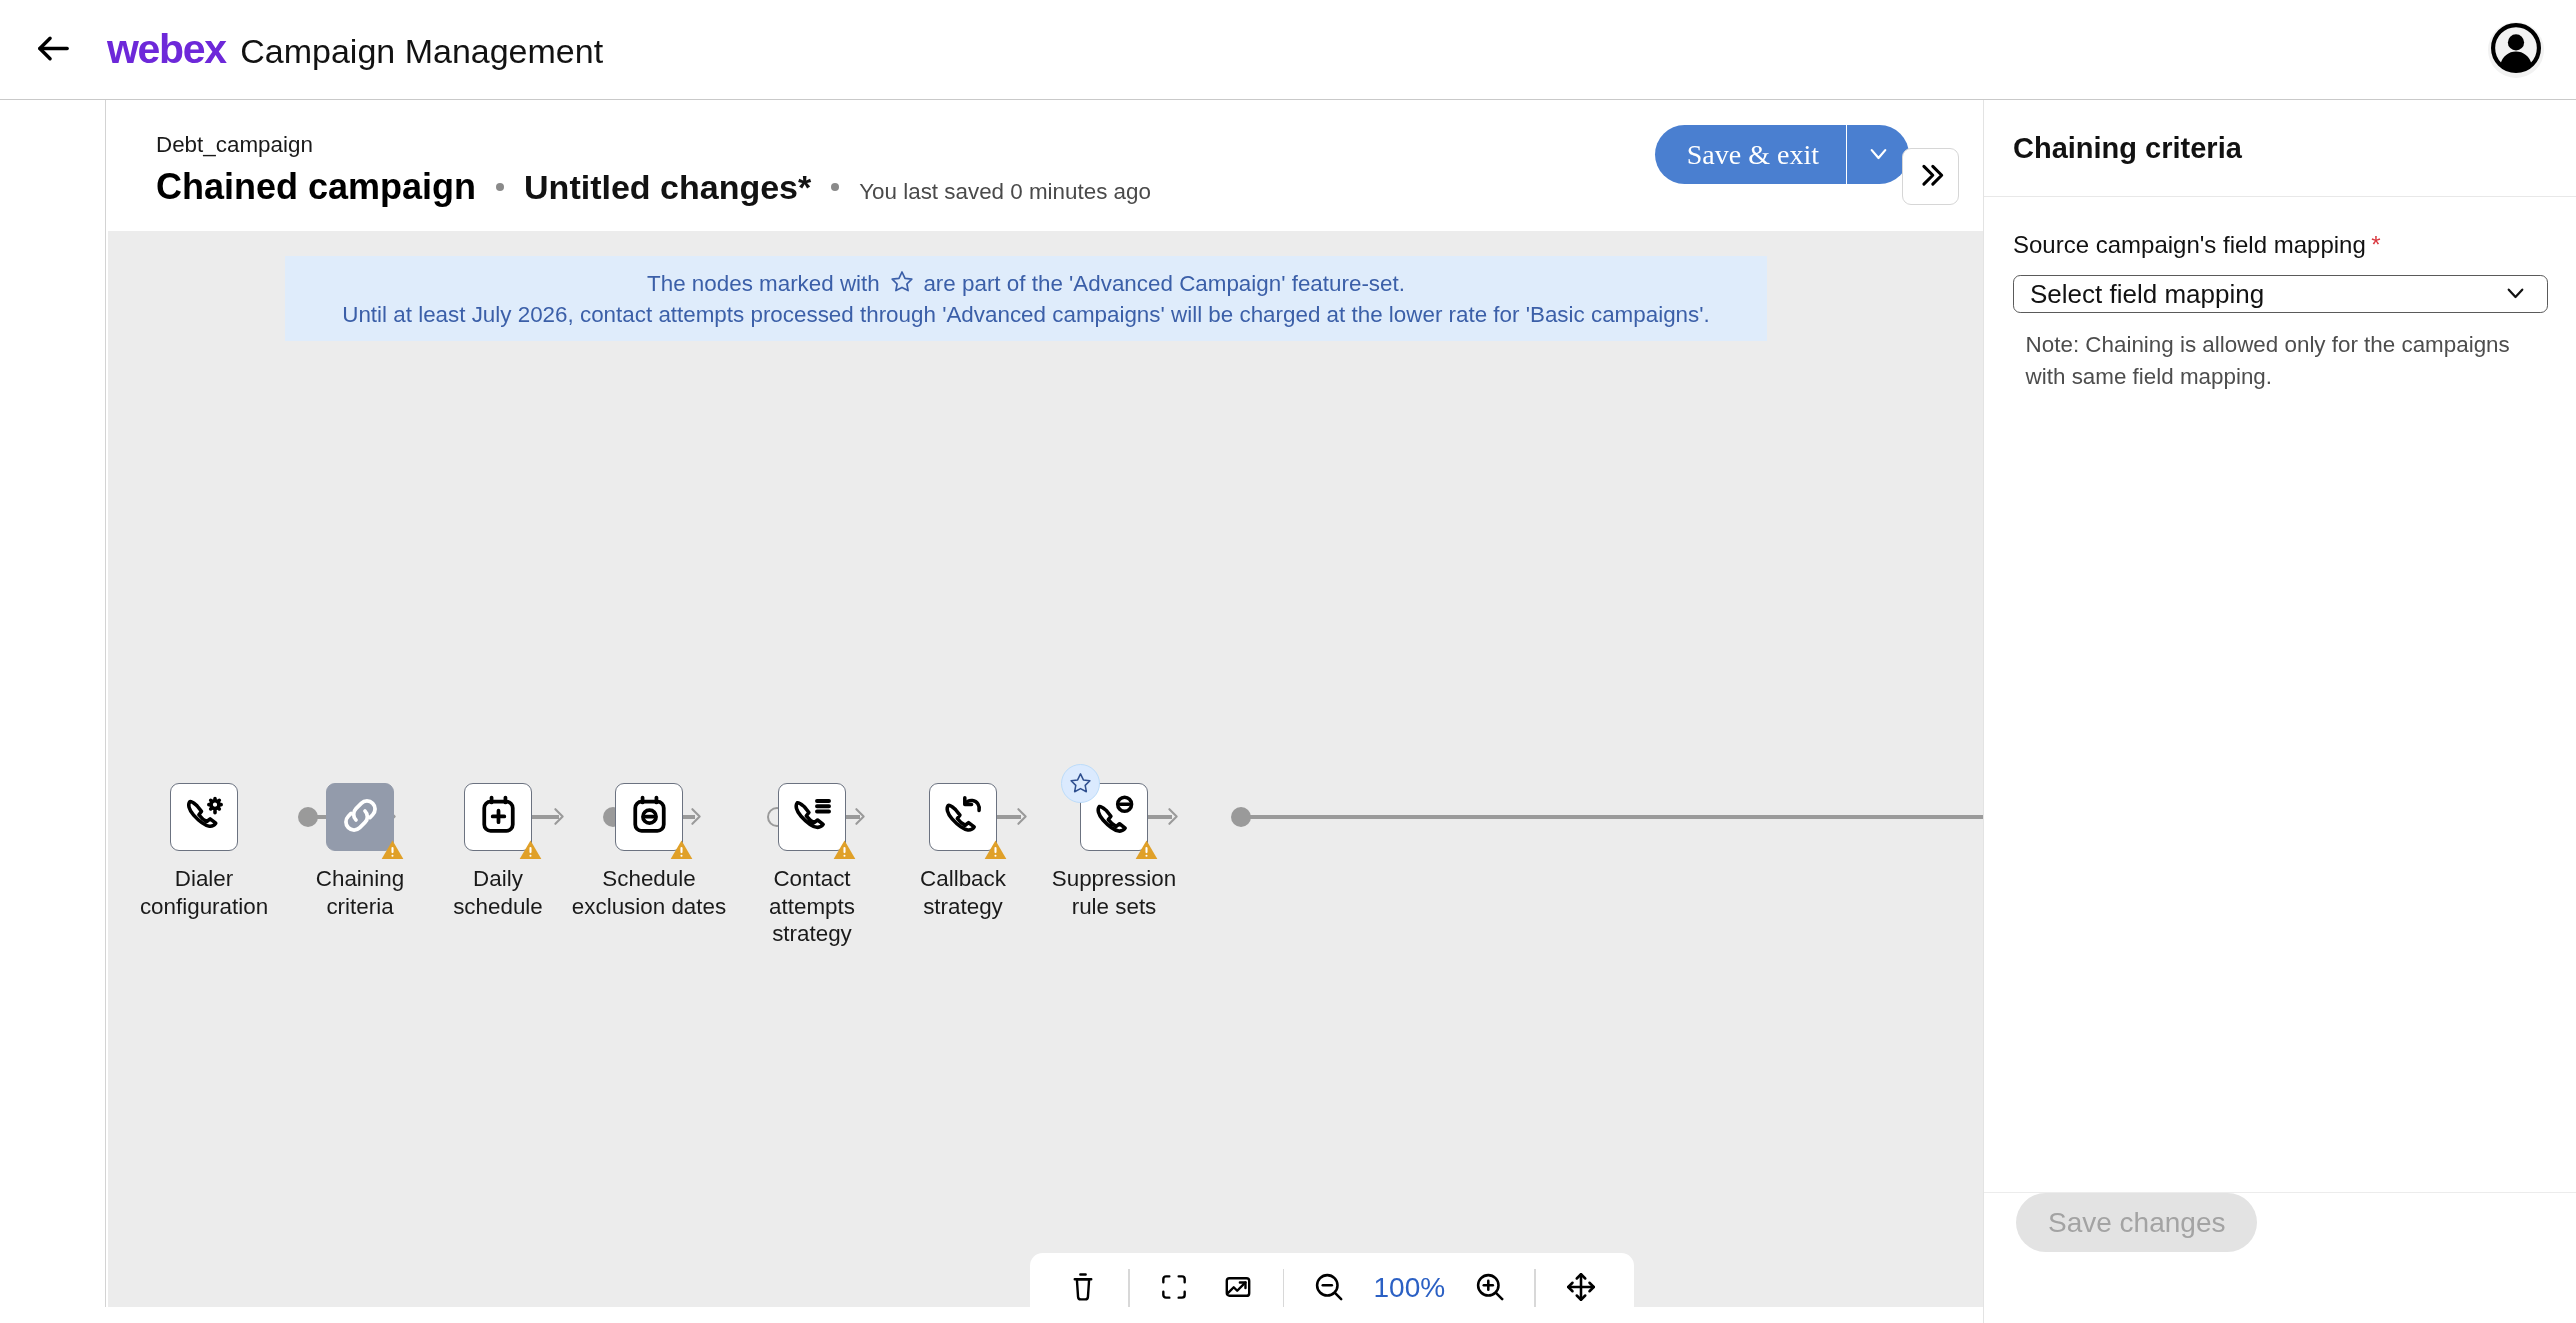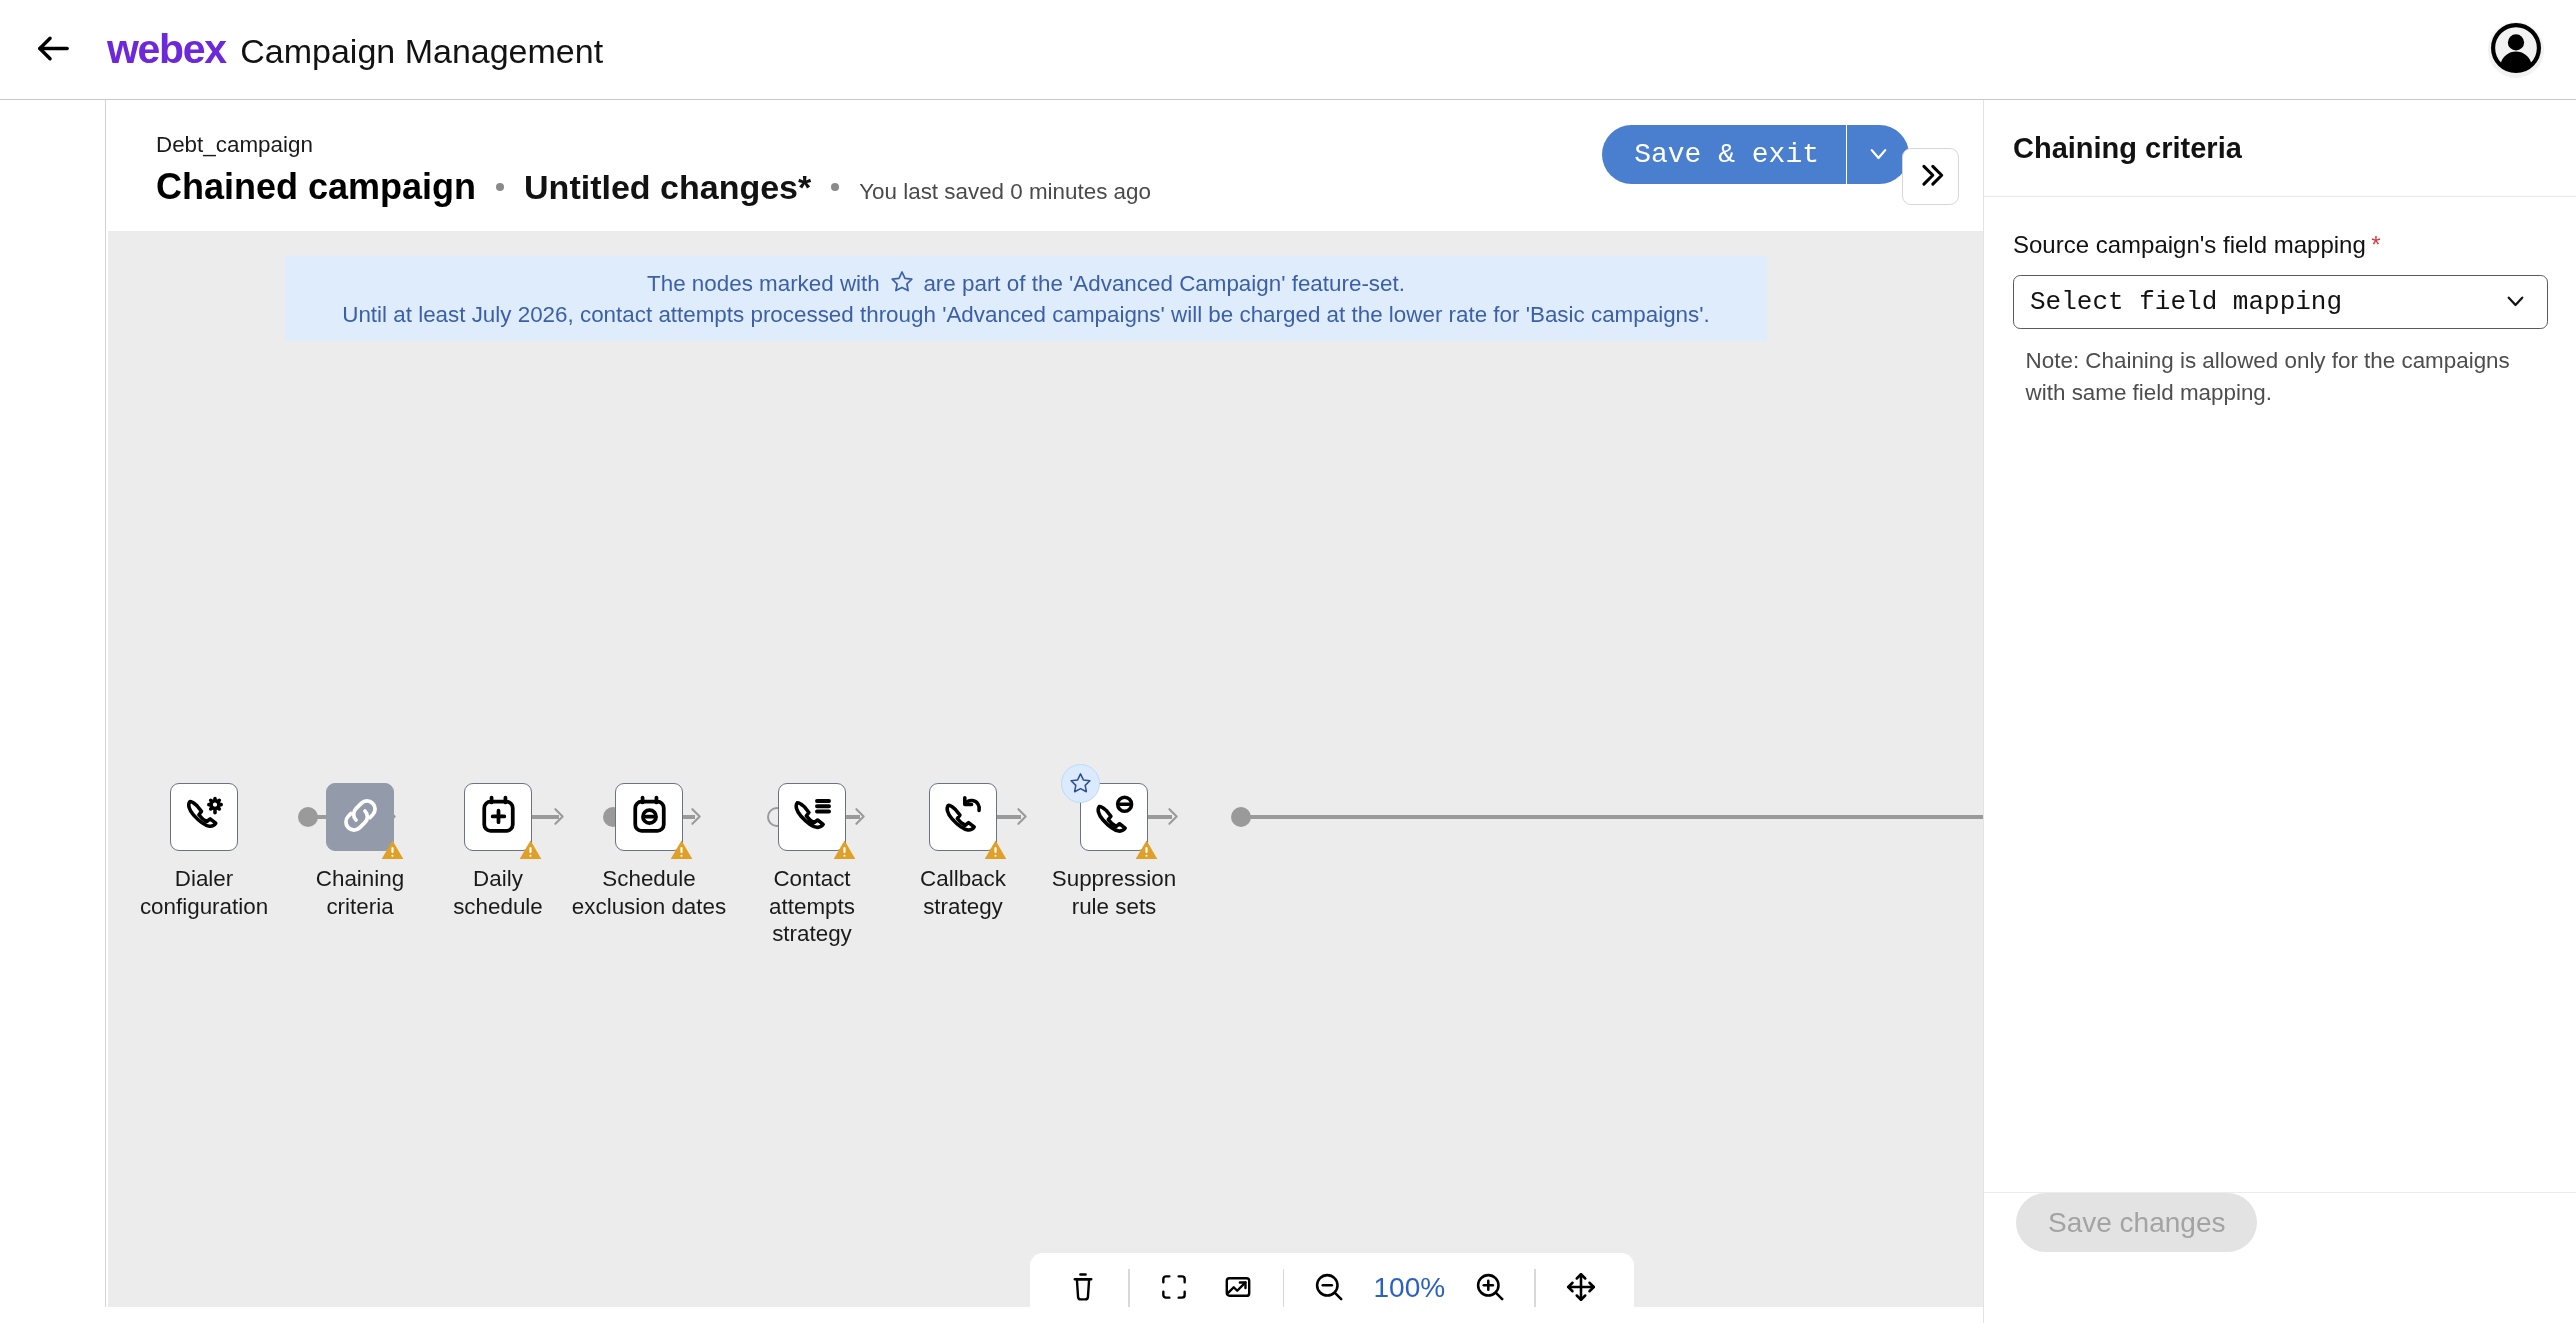--- a/index.html
+++ b/index.html
@@ -62,21 +62,21 @@
   .saved-note { font-size: 22.4px; color: #4a4a4a; }
 
   .save-group {
     position: absolute; right: 74px; top: 25px;
     display: flex; align-items: stretch; height: 59px;
   }
   .save-main {
     background: #4a7fd0; color: #fff; font-size: 28px;
     border: none; border-radius: 30px 0 0 30px;
     padding: 0 27px 0 32px; cursor: pointer;
-    font-family: Liberation Mono, monospace;
+    font-family: Liberation Serif, serif;
     display: flex; align-items: center;
   }
   .save-caret {
     background: #4a7fd0; border: none; border-left: 1.8px solid #ffffff;
     border-radius: 0 30px 30px 0; width: 63px; cursor: pointer;
     display: flex; align-items: center; justify-content: center;
   }
   .panel-toggle {
     position: absolute; right: -50px; top: 23px;
     width: 57px; height: 57px; background: #fff;
@@ -164,23 +164,23 @@
   }
   .rp-header {
     height: 97px; display: flex; align-items: center;
     padding-left: 29px; border-bottom: 1.8px solid #e8e8e8;
     font-size: 29px; font-weight: 700; color: #121212;
   }
   .rp-body { padding: 34px 18px 0 29px; }
   .rp-label { font-size: 24px; color: #121212; margin-bottom: 16px; }
   .req-star { color: #d9373e; margin-left: 5.4px; }
   .rp-select {
-    width: 535px; height: 54px; border: 1.8px solid #5a5a5a; border-radius: 7.2px;
+    width: 535px; height: 38px; border: 1.8px solid #5a5a5a; border-radius: 7.2px;
     background: #fff; display: flex; align-items: center; justify-content: space-between;
-    padding: 0 18px 0 16px; cursor: pointer; font-family: Liberation Mono, monospace;
+    padding: 0 18px 0 16px; cursor: pointer;
   }
   .rp-select-text { font-size: 26px; color: #121212; }
   .rp-note {
     margin-top: 16px; padding-left: 12.6px;
     font-size: 22.4px; color: #4d4d4d; line-height: 1.42; width: 525px;
   }
   .rp-footer {
     position: absolute; left: 0; bottom: 0; width: 593px; height: 131px;
     border-top: 1.8px solid #ececec;
     display: flex; align-items: flex-start; padding-left: 32px;

